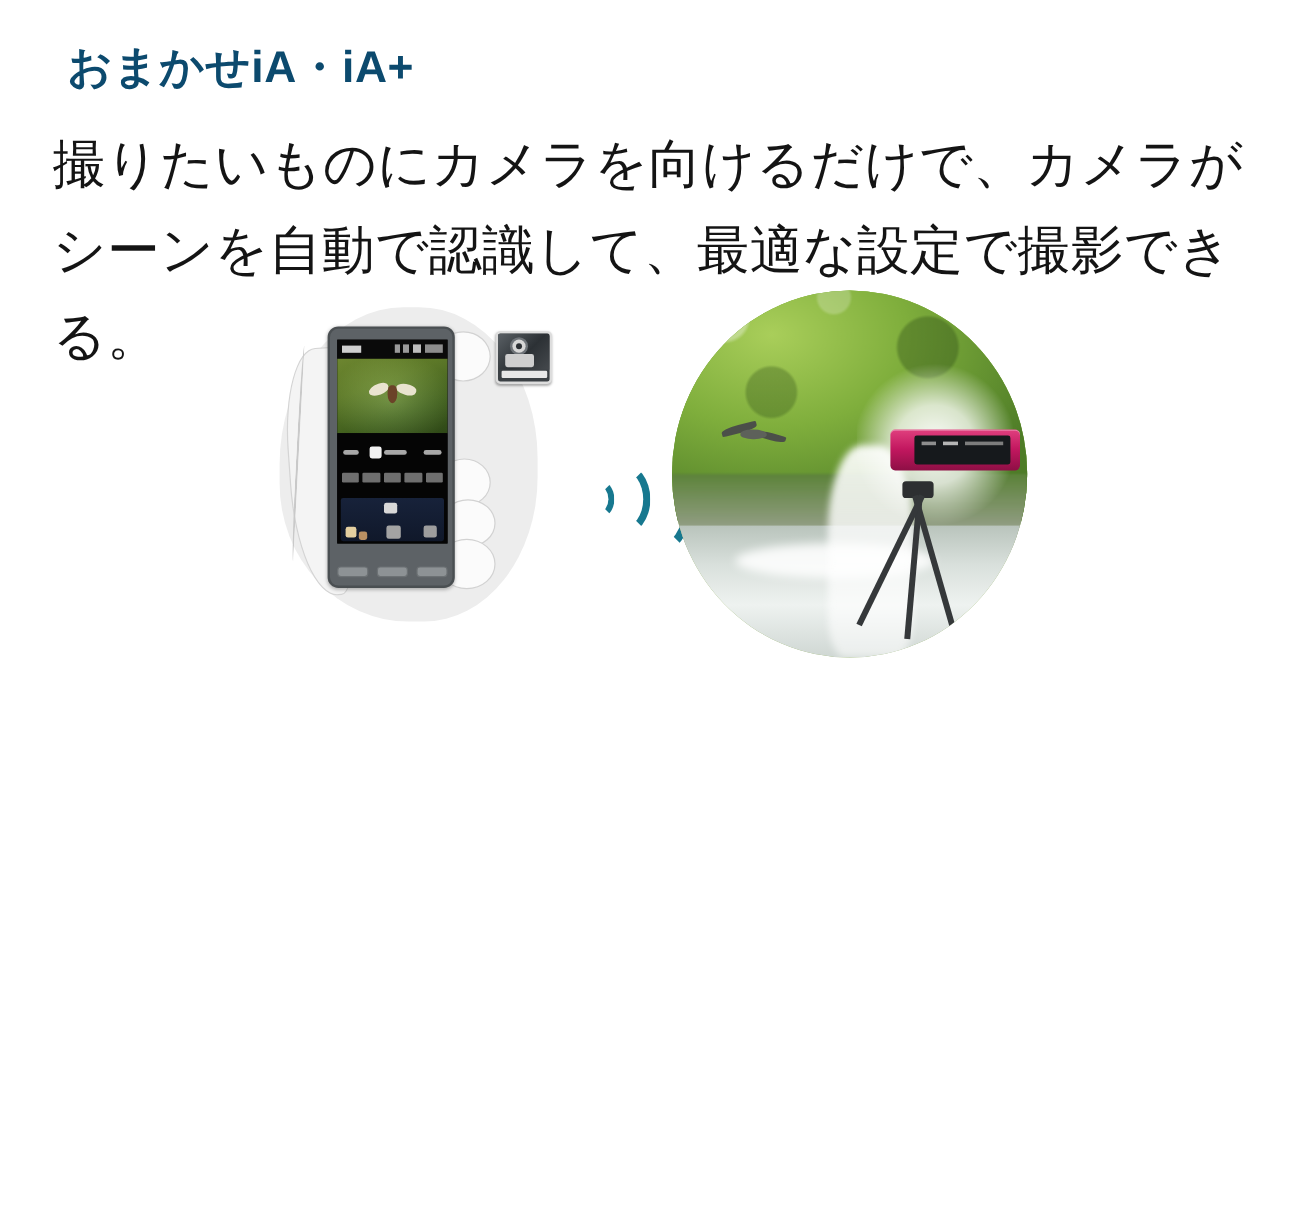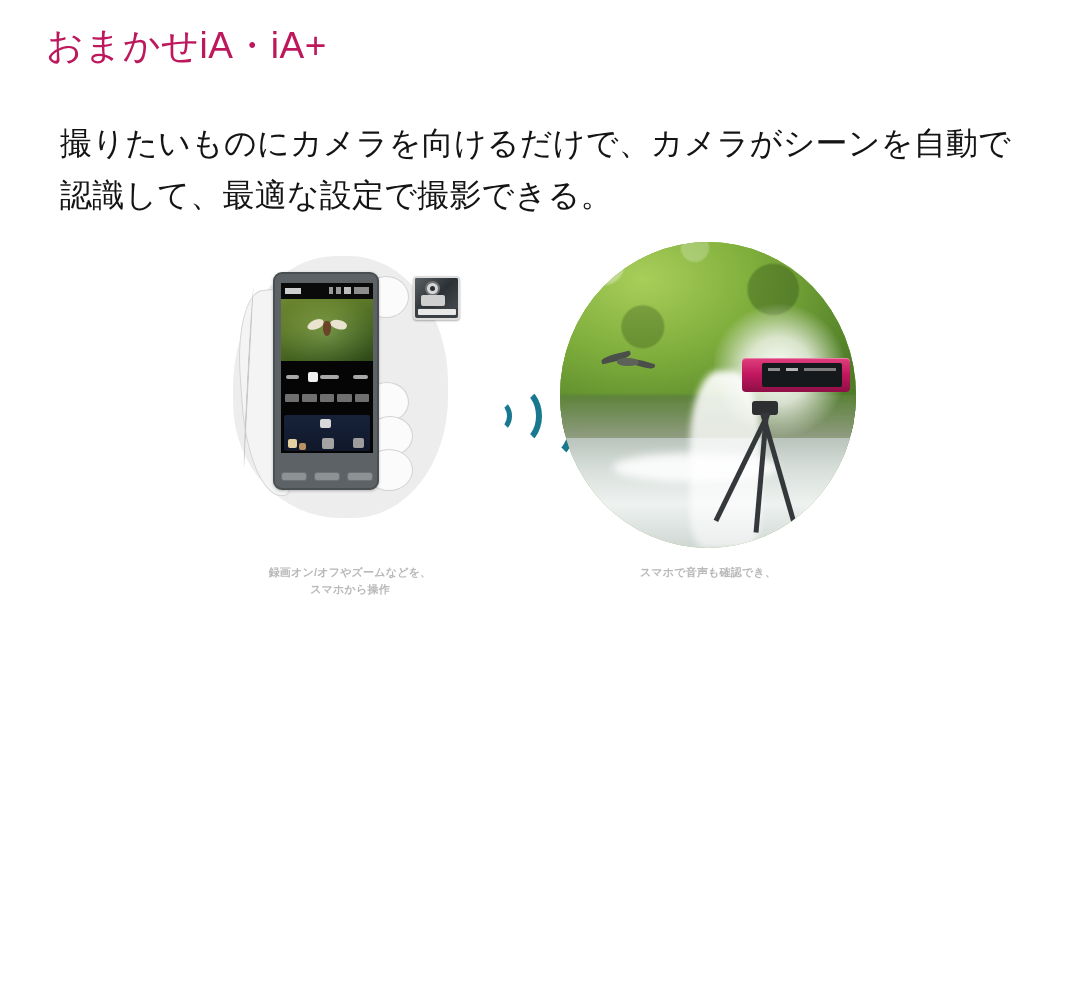--- a/index.html
+++ b/index.html
@@ -23,33 +23,33 @@
     box-sizing: border-box;
   }
 
   
   .section {
     padding: 0 44px;
     box-sizing: border-box;
   }
   .heading {
     font-size: 37px;
-    font-weight: 400;
+    font-weight: 700;
     letter-spacing: 0.5px;
-    color: #be185d;
+    color: #0c4a6e;
     line-height: 1.2;
-    margin: 2px;
+    margin: 12px;
     white-space: nowrap;
   }
   .body-text {
-    font-size: 32px;
+    font-size: 44px;
     font-weight: 400;
     color: #141414;
     line-height: 1.62;
-    margin: 16px;
+    margin: 0;
     letter-spacing: 0.2px;
   }
 
   #heading-1-wrap { position: absolute; top: 22px; left: 0; right: 0; }
   #para-1-wrap    { position: absolute; top: 102px; left: 0; right: 0; }
   #heading-2-wrap { position: absolute; top: 652px; left: 0; right: 0; }
   #para-2-wrap    { position: absolute; top: 740px; left: 0; right: 0; }
 
   
   .illustration {
@@ -579,24 +579,19 @@
         <span class="cam-screen"></span>
       </div>
       <div class="pc-tripod">
         <span class="head"></span>
         <span class="leg l1"></span>
         <span class="leg l2"></span>
         <span class="leg l3"></span>
       </div>
     </div>
 
-    <div id="caption-left" class="caption">
-      <span class="line">録画オン/オフやズームなどを、</span>
-      <span class="line">スマホから操作</span>
-    </div>
     <div id="caption-right" class="caption">
-      <span class="line">スマホで音声も確認でき、</span>
     </div>
   </div>
 
 
 
 </div>
 
 </body></html>

